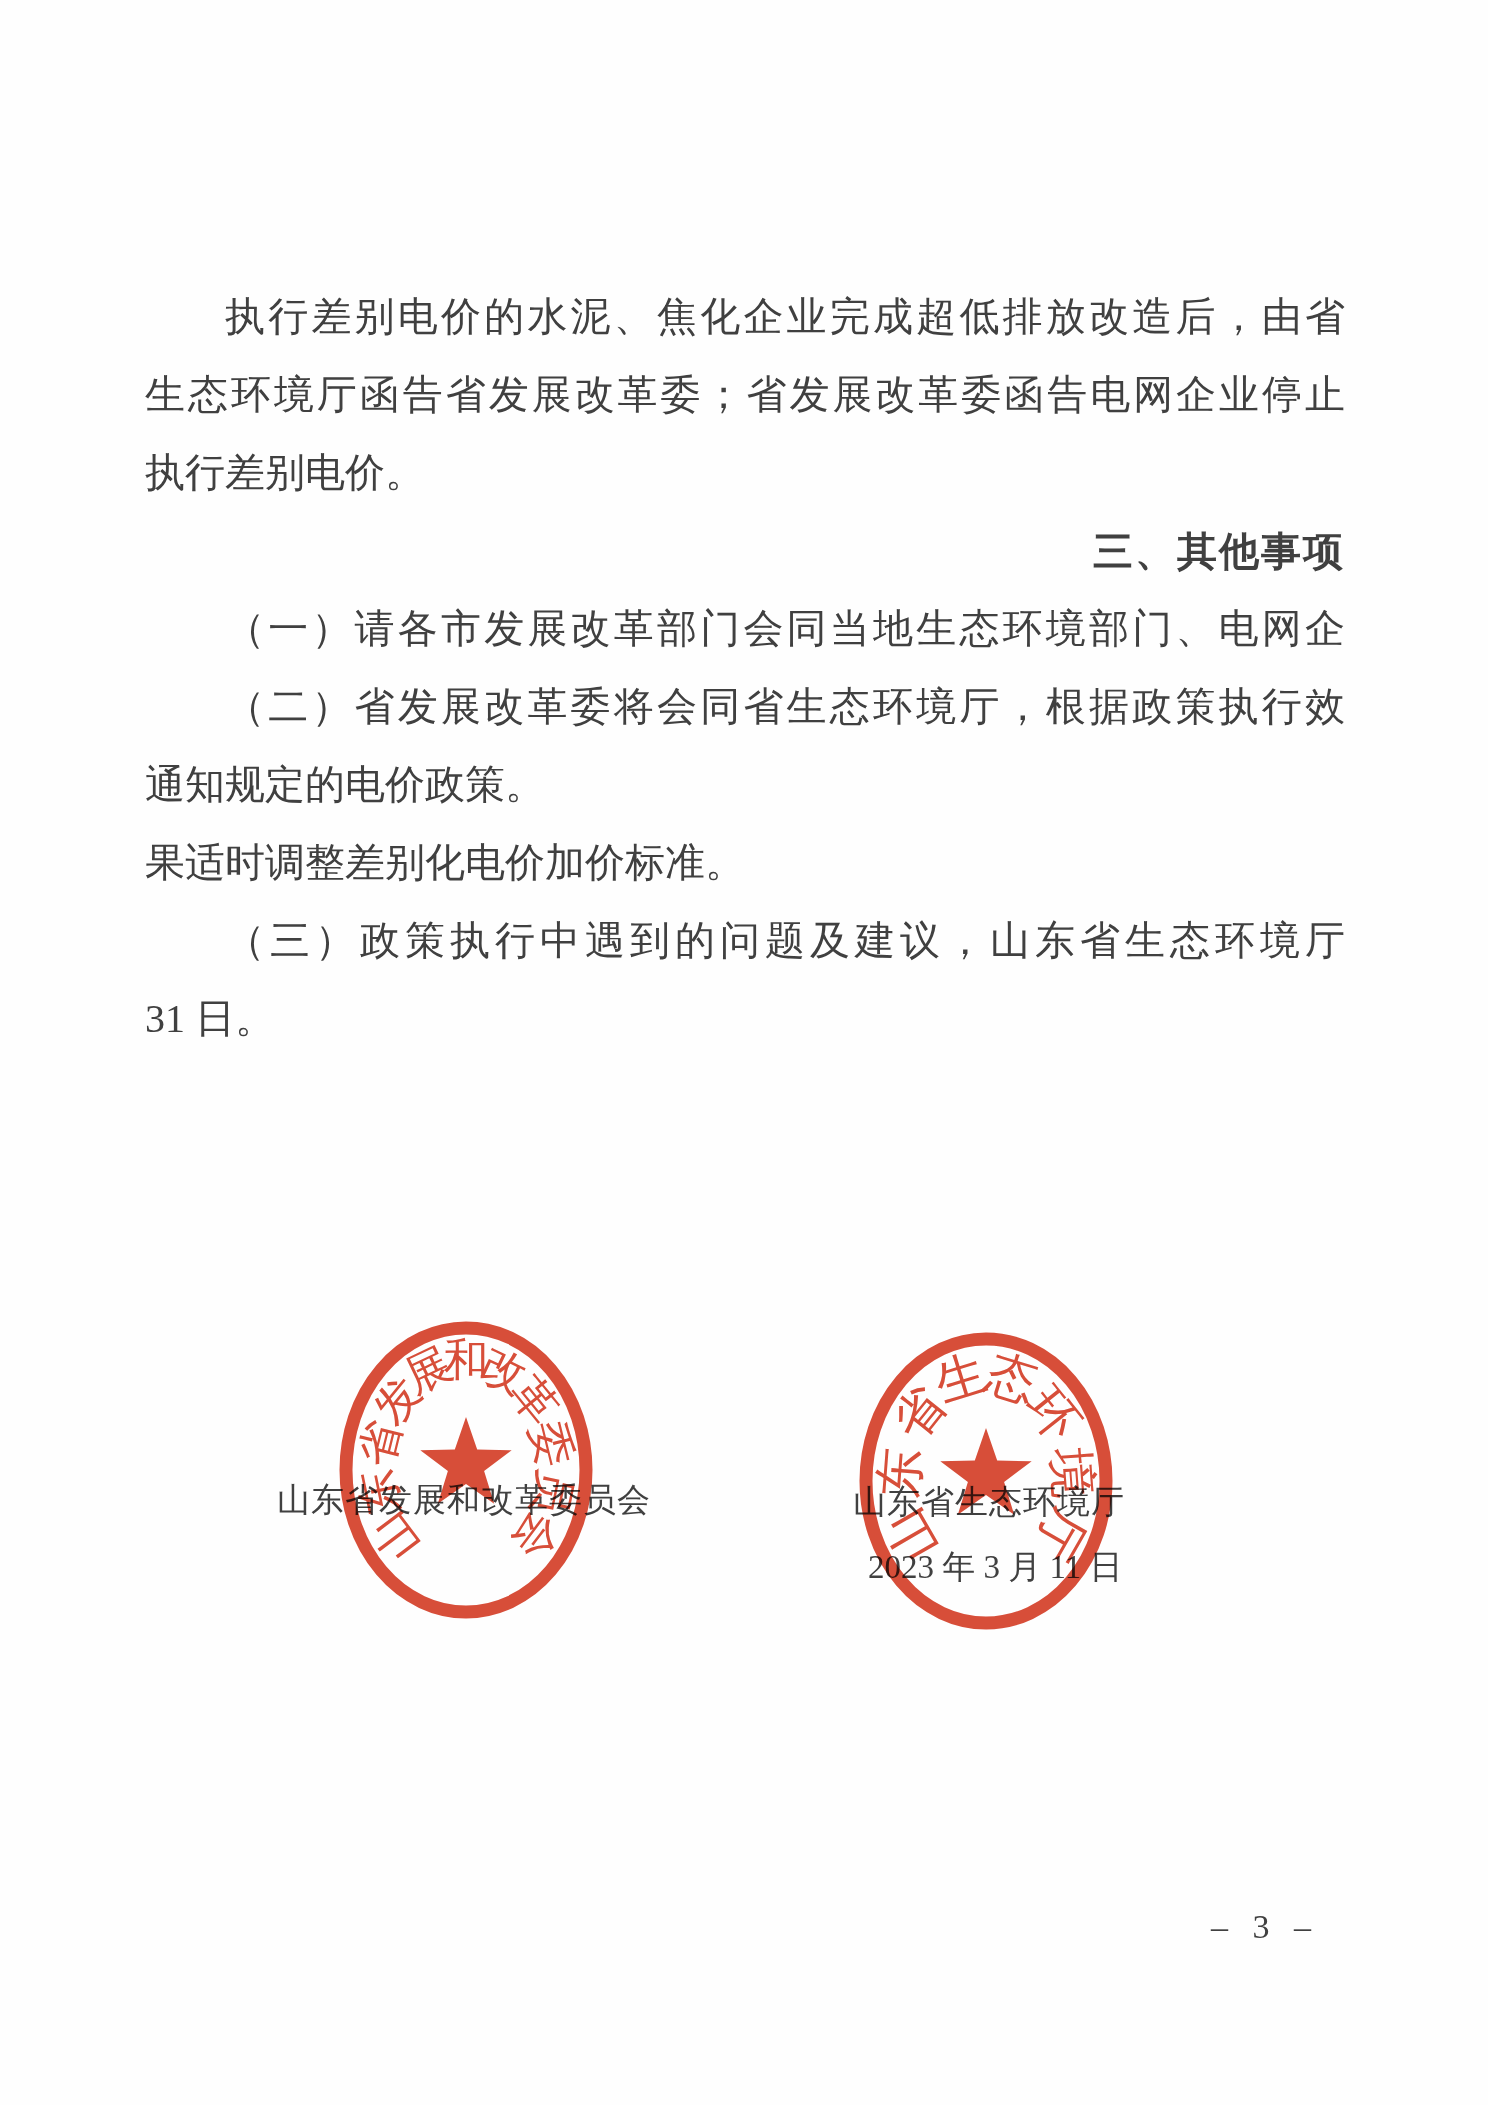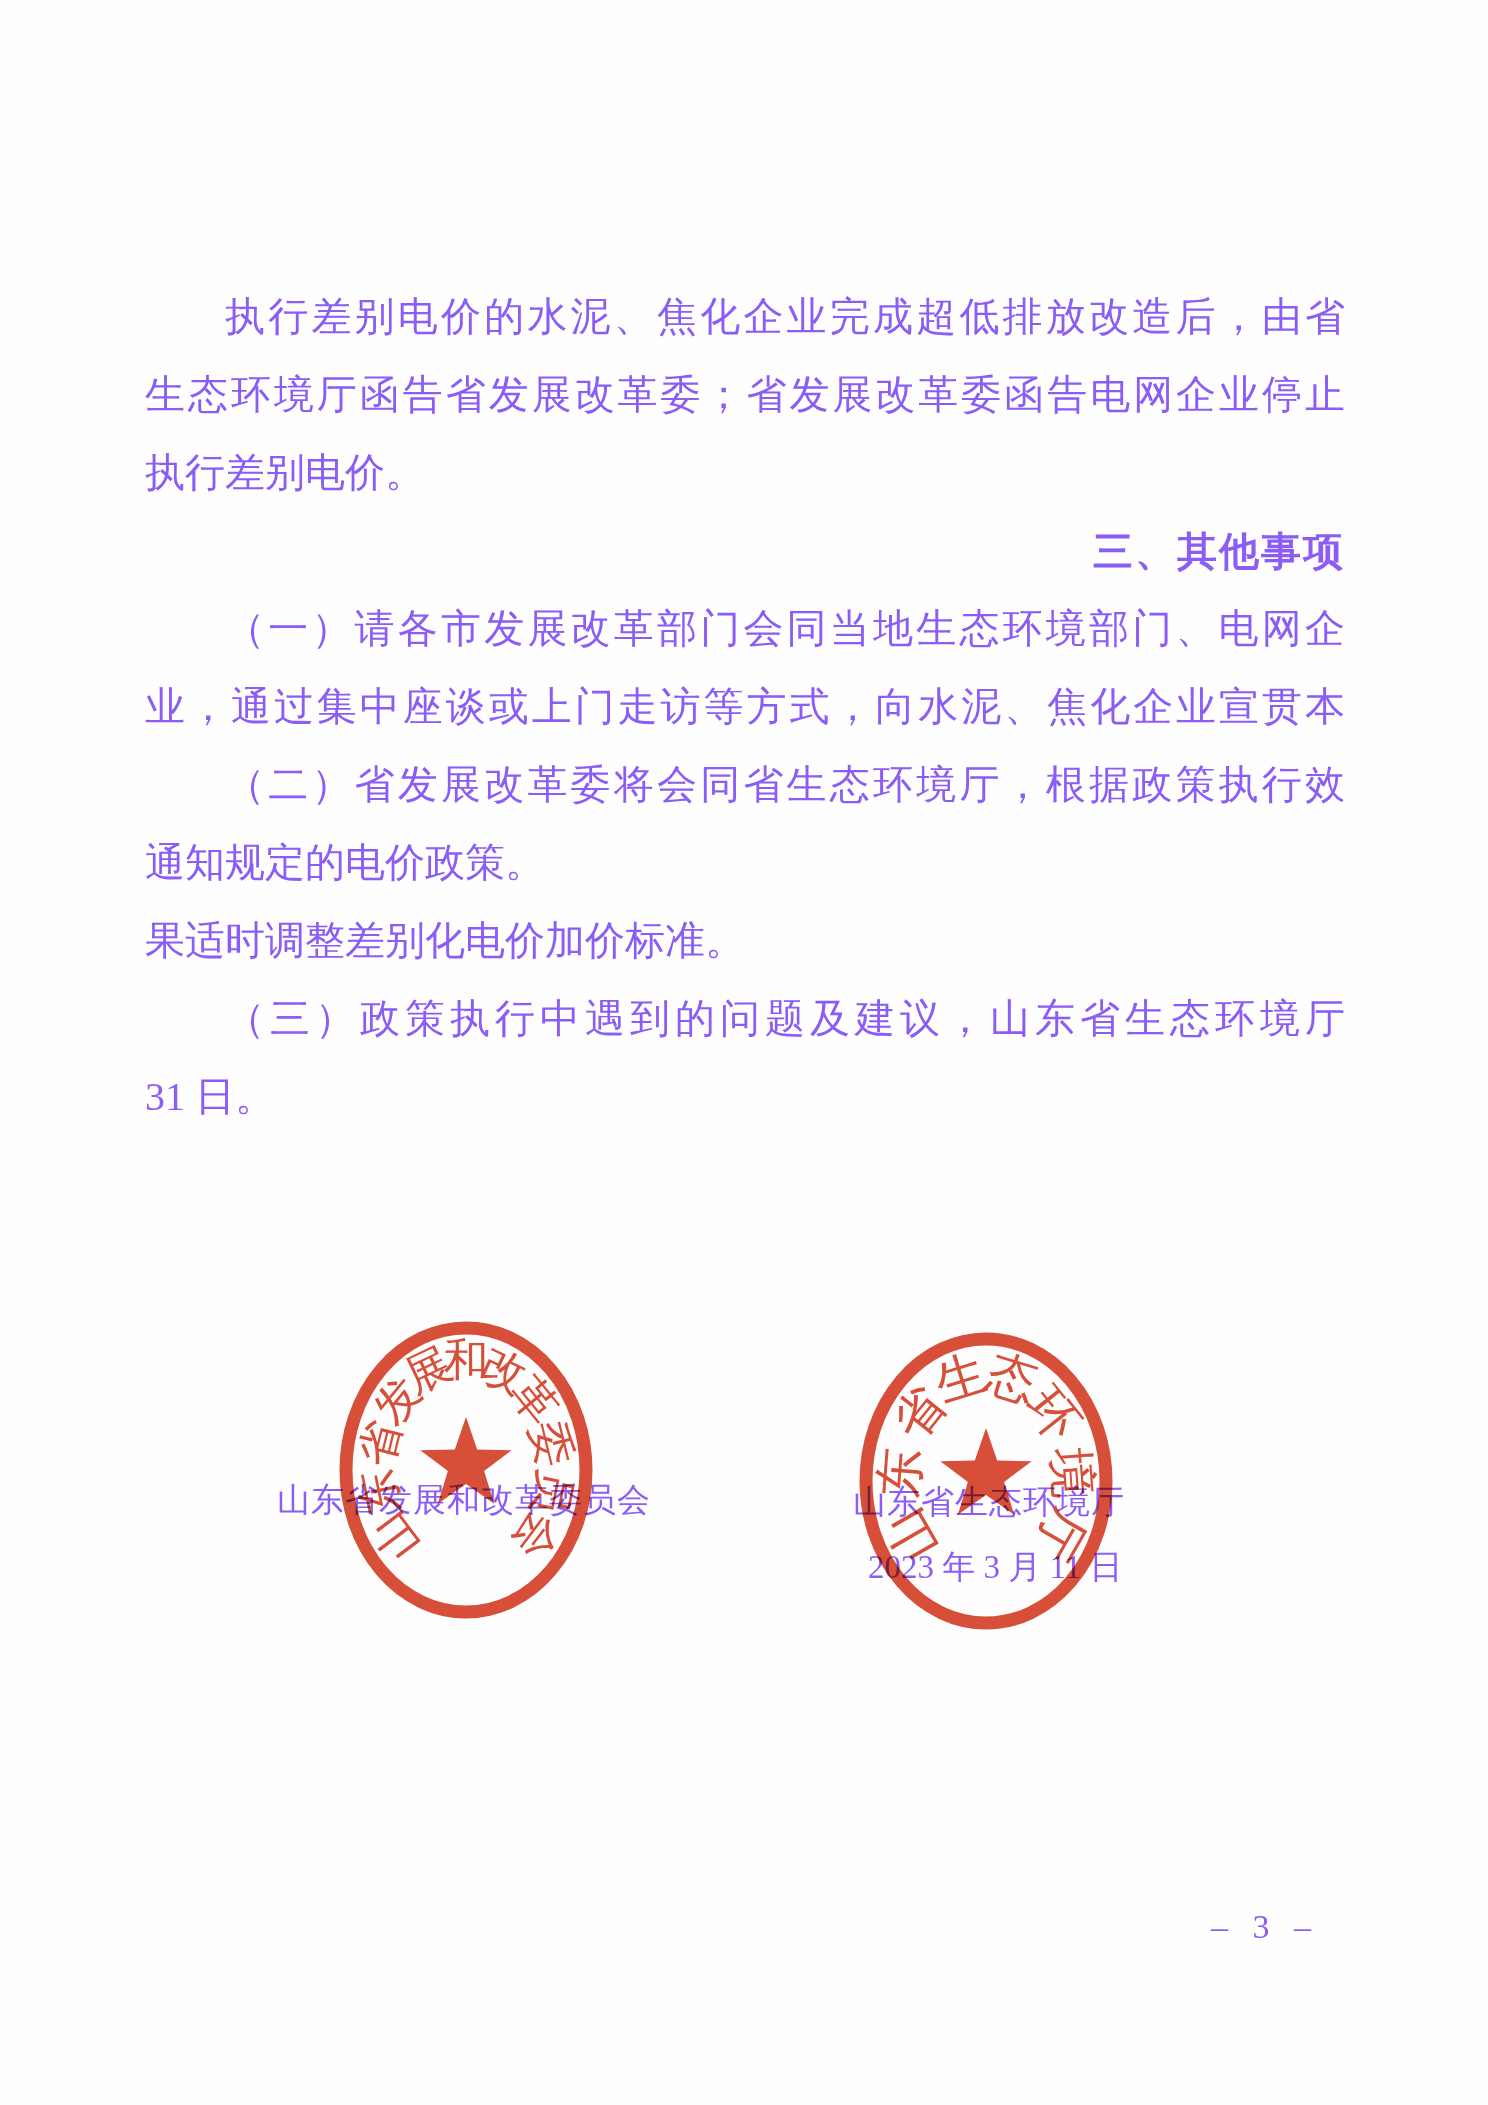--- a/index.html
+++ b/index.html
@@ -4,21 +4,21 @@
 <style>
   html,body { margin:0; padding:0; background:#9a9a9a; }
   .page {
     position: relative;
     width: 1488px;
     height: 2105px;
     margin: 0 auto;
     background: #fefefe;
     overflow: hidden;
     font-family: "Liberation Serif", "DejaVu Serif", serif;
-    color: #8b5cf6;
+    color: #404040;
   }
   .body-text {
     position: absolute;
     left: 145px;
     top: 278px;
     width: 1200px;
     font-size: 40px;
     line-height: 78px;
   }
   .line { height: 78px; white-space: nowrap; }
@@ -65,21 +65,20 @@
 <body>
 
 <div class="page">
 
   <div class="body-text">
     <div class="line indent fill">执行差别电价的水泥、焦化企业完成超低排放改造后，由省</div>
     <div class="line fill">生态环境厅函告省发展改革委；省发展改革委函告电网企业停止</div>
     <div class="line">执行差别电价。</div>
     <div class="line indent heading">三、其他事项</div>
     <div class="line indent fill">（一）请各市发展改革部门会同当地生态环境部门、电网企</div>
-    <div class="line fill">业，通过集中座谈或上门走访等方式，向水泥、焦化企业宣贯本</div>
     <div class="line indent fill">（二）省发展改革委将会同省生态环境厅，根据政策执行效</div>
     <div class="line">通知规定的电价政策。</div>
     <div class="line">果适时调整差别化电价加价标准。</div>
     <div class="line indent fill">（三）政策执行中遇到的问题及建议，山东省生态环境厅</div>
     <div class="line">31 日。</div>
   </div>
 
   <div class="sig sig-left">山东省发展和改革委员会</div>
   <div class="sig sig-right">山东省生态环境厅</div>
   <div class="sig sig-date">2023 年 3 月 11 日</div>

